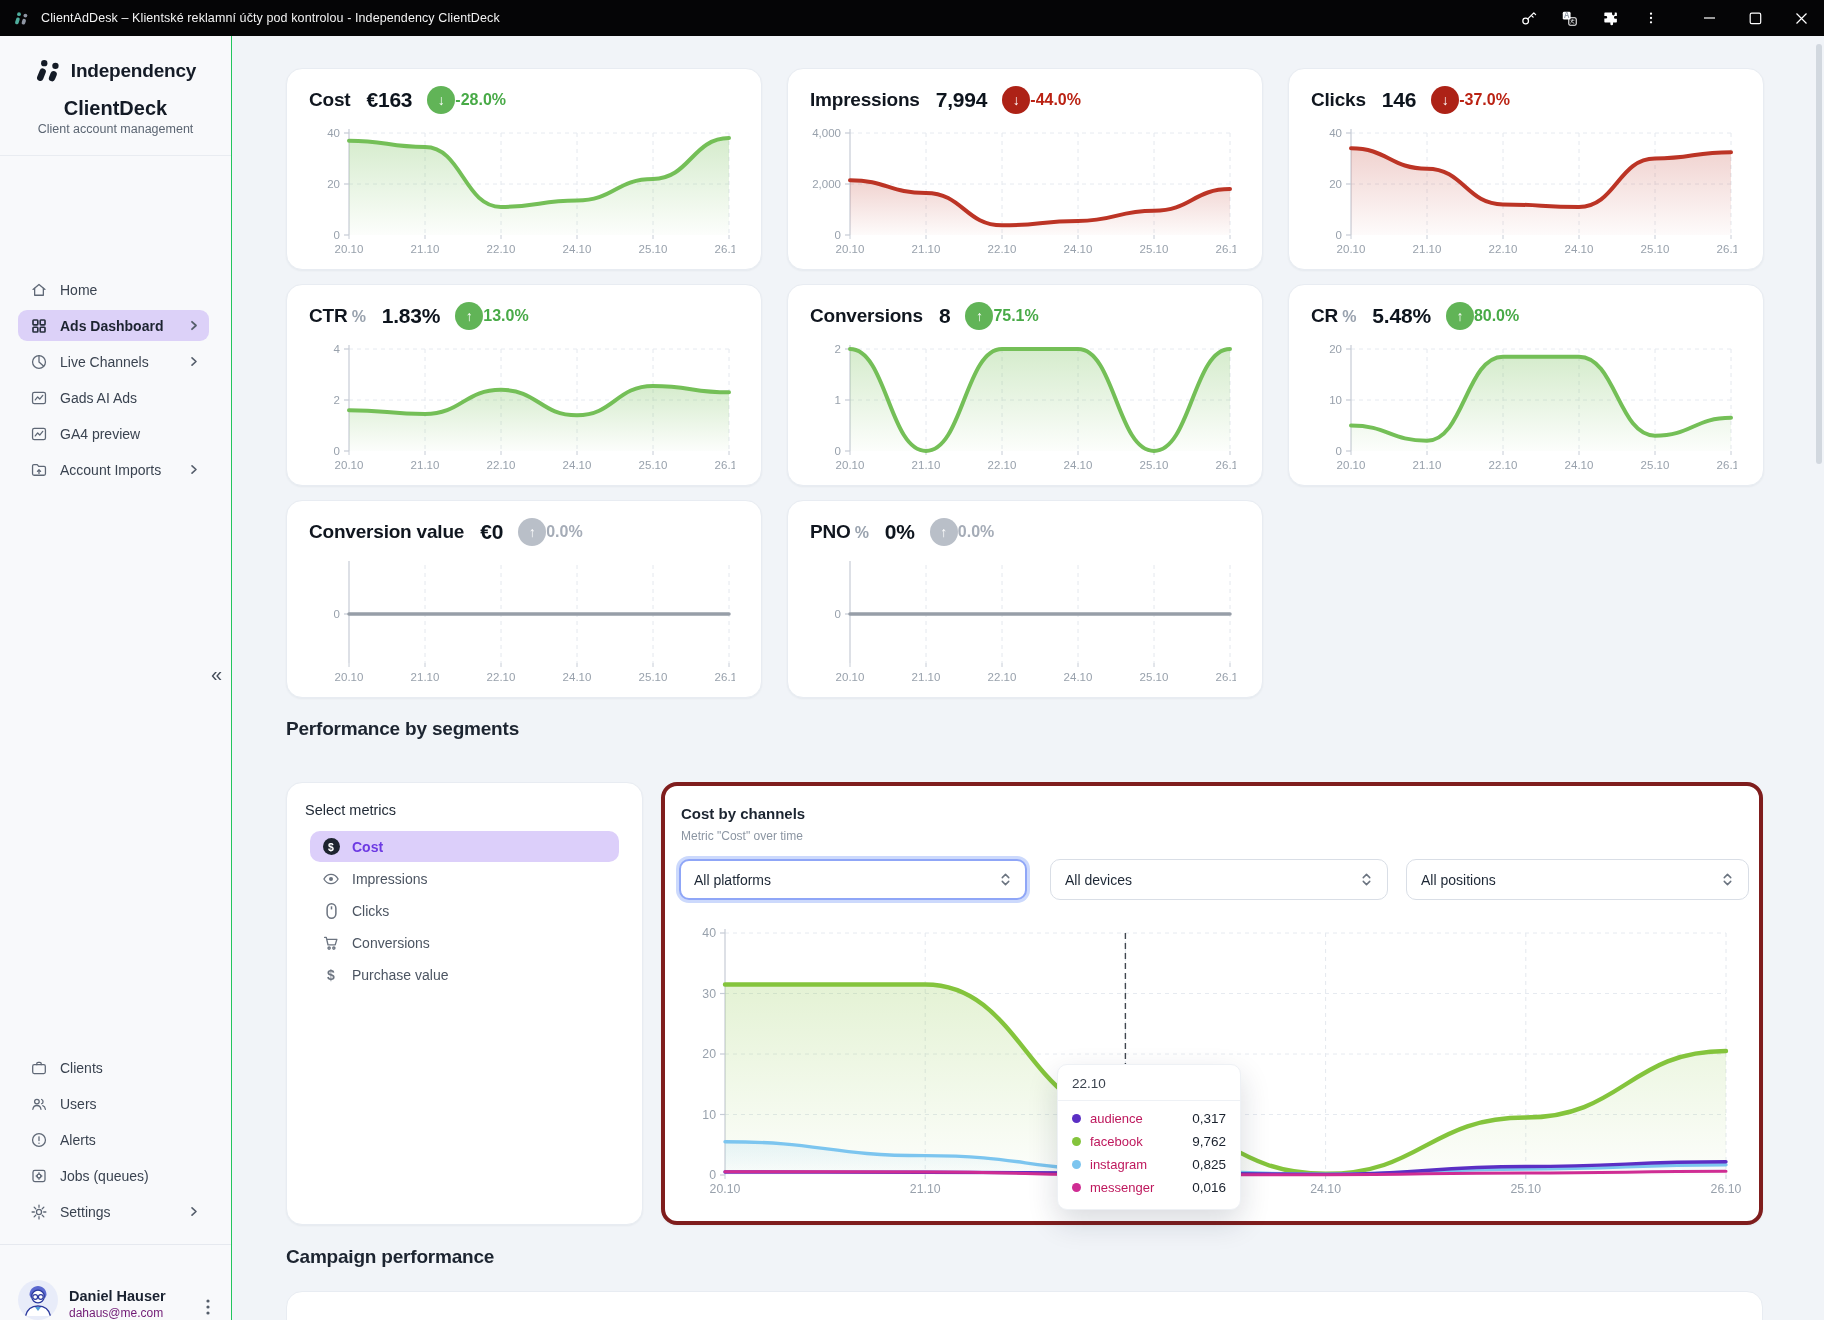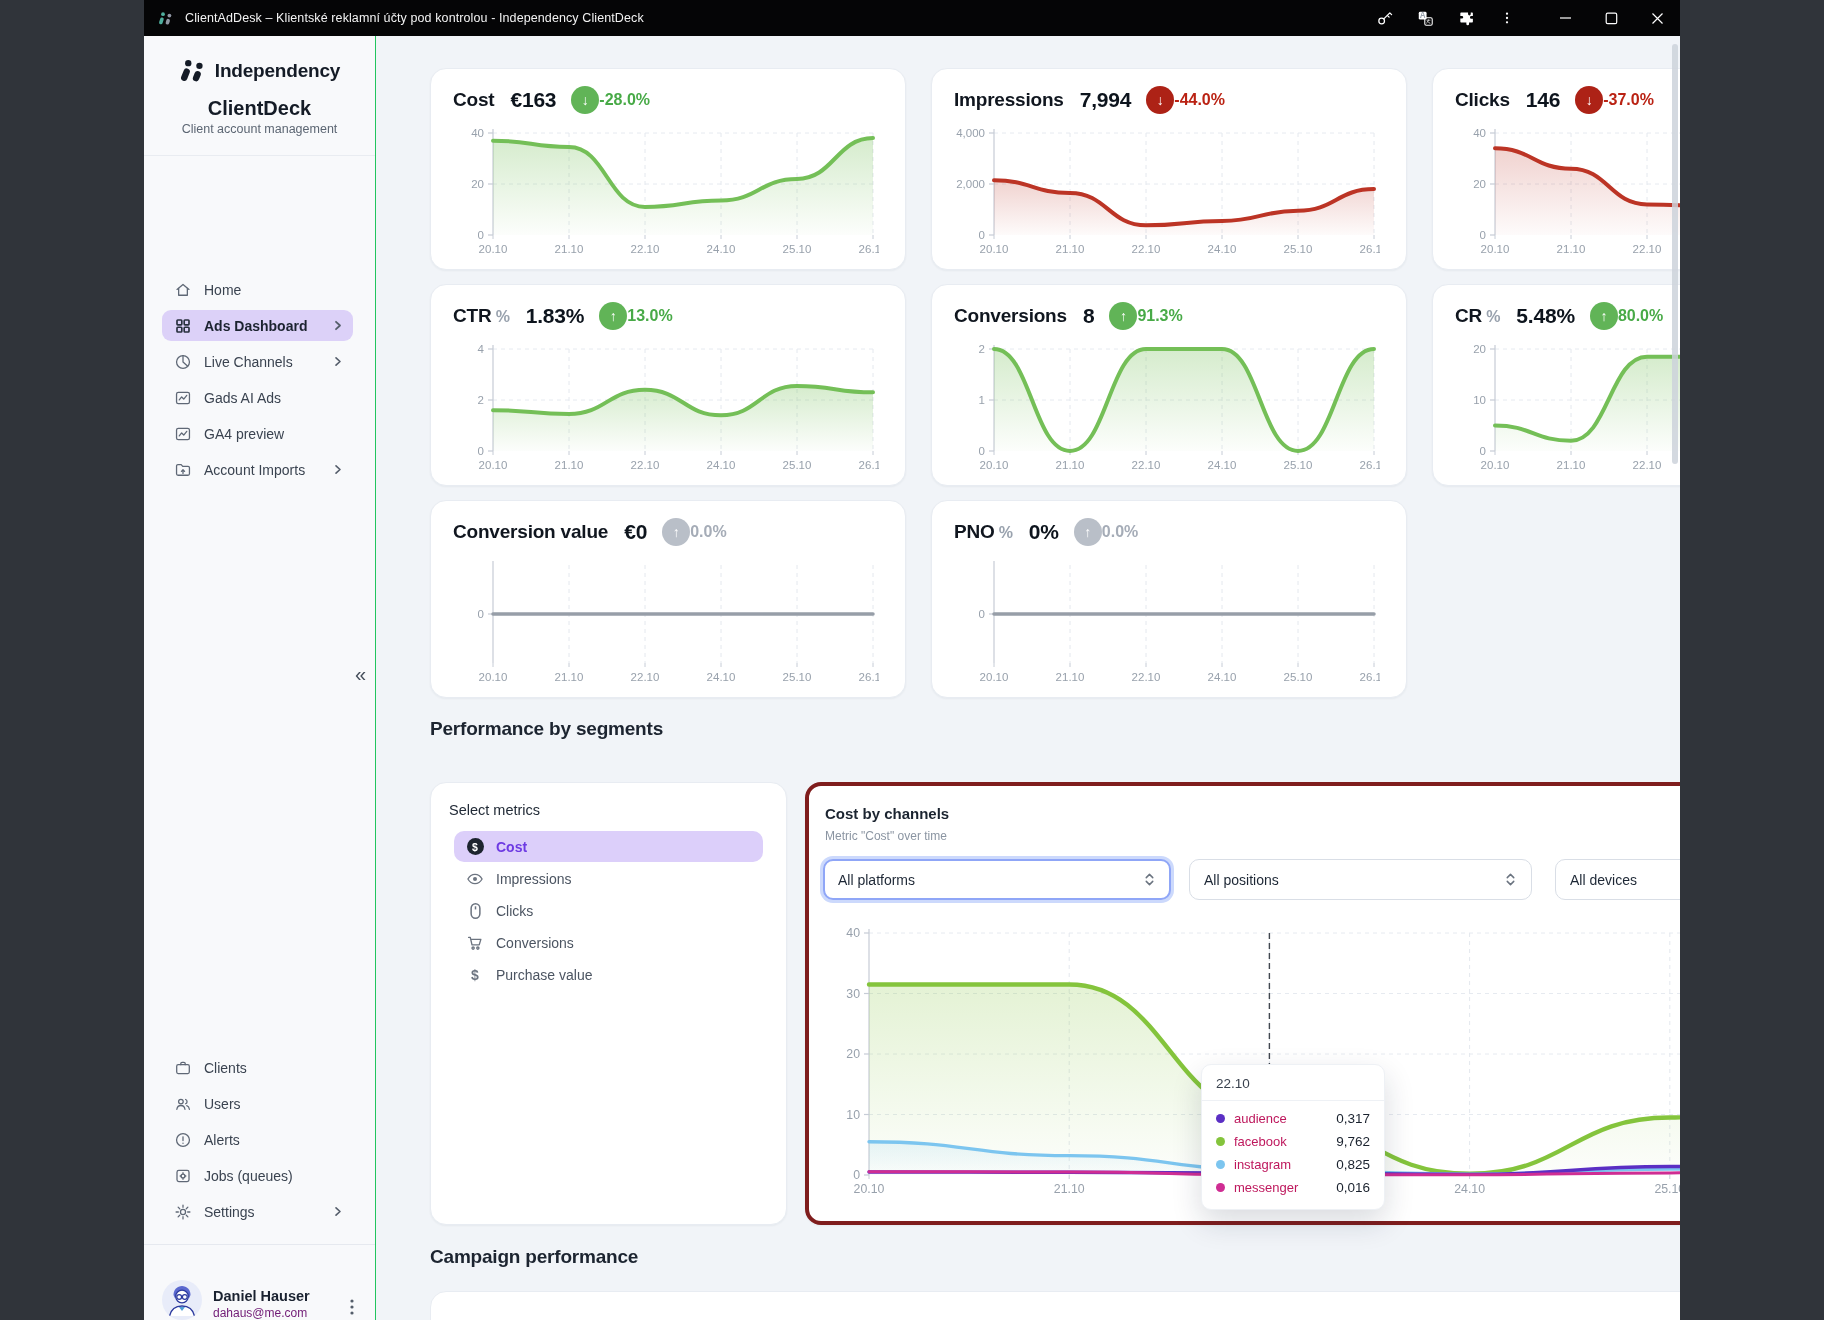--- a/index.html
+++ b/index.html
@@ -1,18 +1,18 @@
 <!DOCTYPE html>
 <html><head>
 <meta charset="utf-8">
 <style>
   *{margin:0;padding:0;box-sizing:border-box}
   html,body{background:#30343a}
   body{font-family:"Liberation Sans",sans-serif;-webkit-font-smoothing:antialiased}
-  .stage{position:relative;width:1536px;height:1320px;overflow:hidden;background:#f1f4f8;margin:0 auto}
+  .stage{position:relative;width:1824px;height:1320px;overflow:hidden;background:#f1f4f8;margin:0 auto}
 
   
   .titlebar{position:absolute;top:0;left:0;right:0;height:36px;background:#050506;display:flex;align-items:center;color:#f3f3f3}
   .tb-appicon{margin:0 12px 0 14px;display:flex}
   .tb-title{font-size:12.5px;letter-spacing:.1px}
   .tb-right{margin-left:auto;display:flex;align-items:center;gap:23px;margin-right:12px}
   .tb-ico{width:18px;height:18px;display:flex;align-items:center;justify-content:center;cursor:default}
   .tb-win{display:flex;align-items:center;gap:0;margin-left:14px}
   .tb-winbtn{width:46px;height:36px;display:flex;align-items:center;justify-content:center}
 
@@ -526,21 +526,21 @@
               <path d="M46 71.19999999999999C82.47999999999999 71.19999999999999 85.52000000000001 75.02499999999999 122 75.02499999999999C158.48 75.02499999999999 161.52 50.800000000000004 198 50.800000000000004C234.48 50.800000000000004 237.52 76.3 274 76.3C310.48 76.3 313.52 46.975 350 46.975C386.48 46.975 389.52 53.35 426 53.35 L426 112 L46 112 Z" fill="url(#grad3)"></path>
               <path d="M46 71.19999999999999C82.47999999999999 71.19999999999999 85.52000000000001 75.02499999999999 122 75.02499999999999C158.48 75.02499999999999 161.52 50.800000000000004 198 50.800000000000004C234.48 50.800000000000004 237.52 76.3 274 76.3C310.48 76.3 313.52 46.975 350 46.975C386.48 46.975 389.52 53.35 426 53.35" fill="none" stroke="#74bf57" stroke-width="4" stroke-linecap="round" stroke-linejoin="round"></path>
             </svg></div>
       </div>
 
       <div class="card">
         <div class="kpi-head">
           <span class="kpi-title"><span>Conversions</span><i></i></span>
           <span class="kpi-value">8</span>
           <span class="badge good">↑</span>
-          <span class="kpi-delta good">91.3%</span>
+          <span class="kpi-delta good">75.1%</span>
         </div>
         <div class="spark"><svg width="432" height="138">
               <defs>
                 <linearGradient id="grad4" x1="0" y1="0" x2="0" y2="1">
                   <stop offset="0" stop-color="#74bf57" stop-opacity="0.3"></stop>
                   <stop offset="1" stop-color="#74bf57" stop-opacity="0.02"></stop>
                 </linearGradient>
               </defs>
               <line x1="122" y1="10" x2="122" y2="112" stroke="#e4e8ee" stroke-dasharray="4 4"></line>
               <line x1="198" y1="10" x2="198" y2="112" stroke="#e4e8ee" stroke-dasharray="4 4"></line>
@@ -738,30 +738,30 @@
       <div class="cp-sub">Metric "Cost" over time</div>
       <div class="filters">
         <div class="filter f1">
           <span>All platforms</span>
           <span class="fchev">
               <svg width="13" height="15" viewBox="0 0 14 16" fill="none" stroke="currentColor" stroke-width="1.6" stroke-linecap="round" stroke-linejoin="round">
                 <path d="M3.5 6 7 2.5 10.5 6M3.5 10 7 13.5 10.5 10"></path>
               </svg>
             </span>
         </div>
-        <div class="filter f2">
-          <span>All positions</span>
+        <div class="filter f3">
+          <span>All devices</span>
           <span class="fchev">
               <svg width="13" height="15" viewBox="0 0 14 16" fill="none" stroke="currentColor" stroke-width="1.6" stroke-linecap="round" stroke-linejoin="round">
                 <path d="M3.5 6 7 2.5 10.5 6M3.5 10 7 13.5 10.5 10"></path>
               </svg>
             </span>
         </div>
-        <div class="filter f3">
-          <span>All devices</span>
+        <div class="filter f2">
+          <span>All positions</span>
           <span class="fchev">
               <svg width="13" height="15" viewBox="0 0 14 16" fill="none" stroke="currentColor" stroke-width="1.6" stroke-linecap="round" stroke-linejoin="round">
                 <path d="M3.5 6 7 2.5 10.5 6M3.5 10 7 13.5 10.5 10"></path>
               </svg>
             </span>
         </div>
       </div>
 
       <div class="bigchart"><svg width="1100" height="295">
             <defs>

